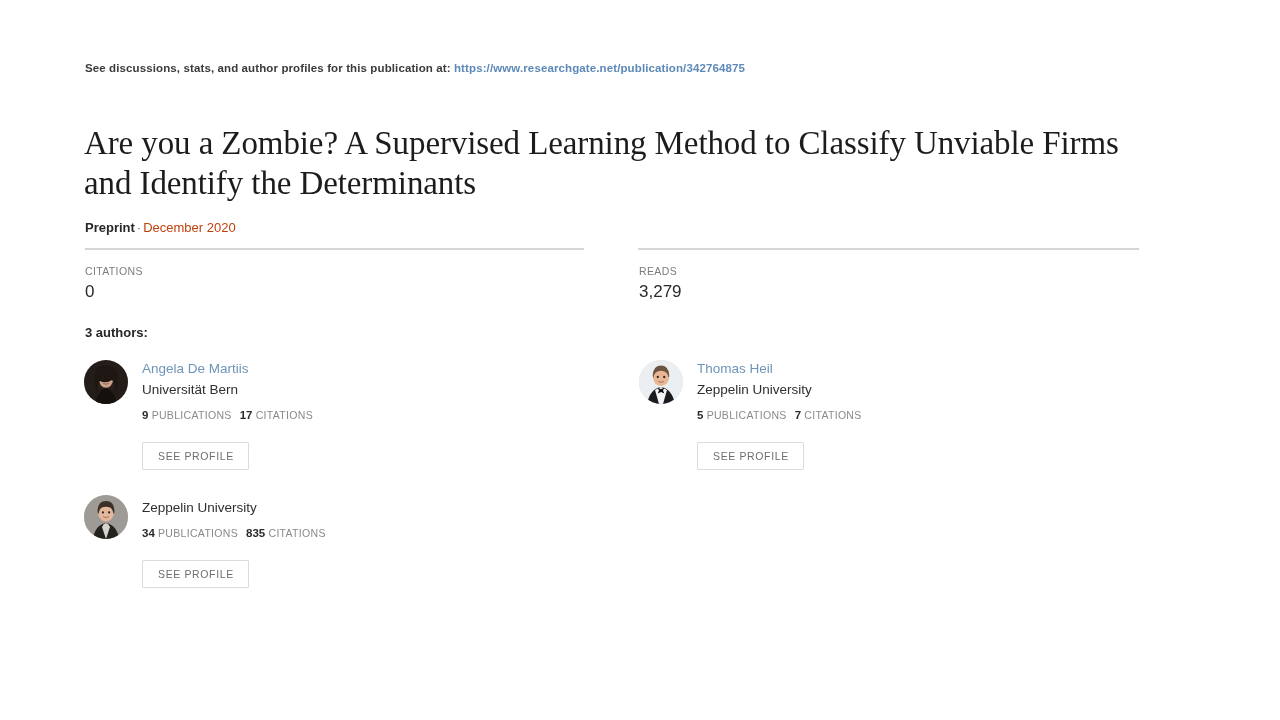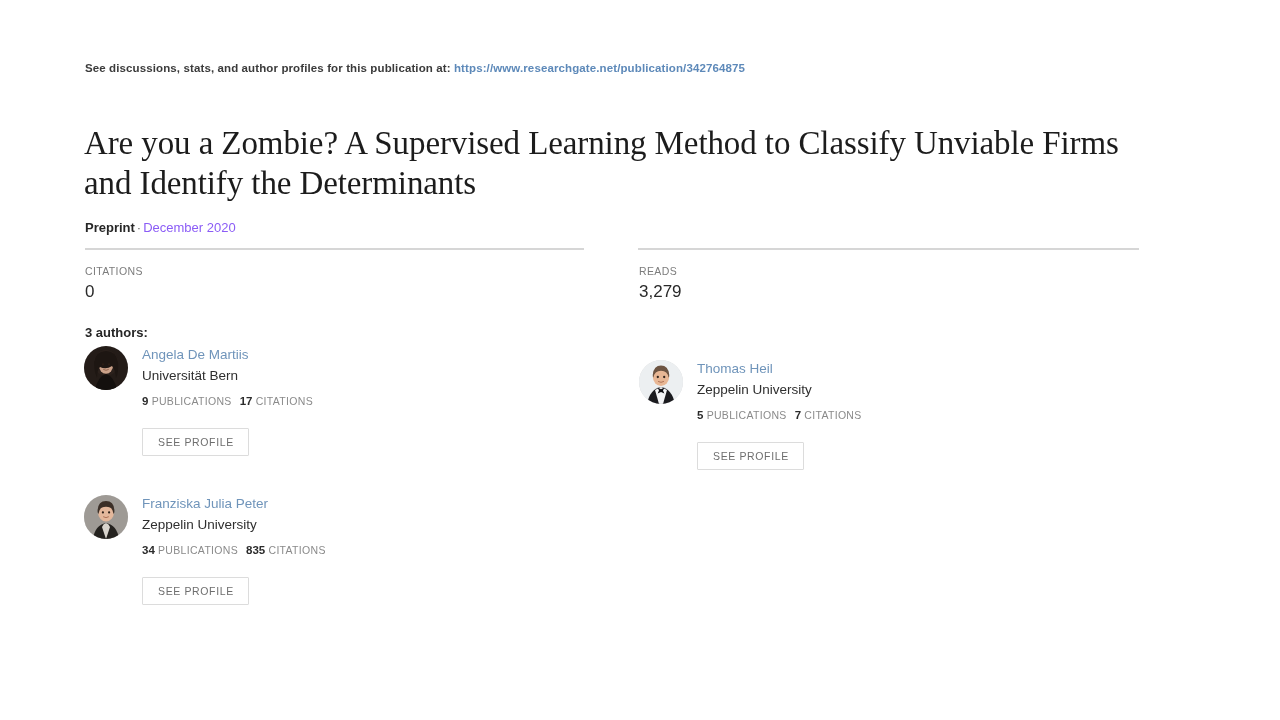--- a/index.html
+++ b/index.html
@@ -65,21 +65,21 @@
   }
   .meta-line .meta-type {
     font-weight: 700;
     color: #272727;
   }
   .meta-line .meta-sep {
     color: #6b6b6b;
     margin: 0 2px;
   }
   .meta-line .meta-date {
-    color: #8b5cf6;
+    color: #c2410c;
   }
 
   
   .divider {
     position: absolute;
     height: 2px;
     background: #d6d6d6;
     top: 248px;
   }
   .divider.left  { left: 85px;  width: 499px; }
@@ -114,21 +114,21 @@
     font-size: 13px;
     font-weight: 700;
     color: #262626;
     text-align: right;
   }
 
   .author {
     position: absolute;
     width: 460px;
   }
-  .author.a0 { left: 84px;  top: 346px; }
+  .author.a0 { left: 84px;  top: 360px; }
   .author.a1 { left: 639px; top: 360px; }
   .author.a2 { left: 84px;  top: 495px; }
 
   .avatar {
     position: absolute;
     left: 0;
     top: 0;
     width: 44px;
     height: 44px;
     border-radius: 50%;
@@ -276,21 +276,20 @@
         <path d="M22 28 q-11 2-13 16 h26 q-2-14-13-16z" fill="#24221f"></path>
         <path d="M22 28 q-3 1-4 4 q2 6 4 12 q2-6 4-12 q-1-3-4-4z" fill="#d8d4cd"></path>
         <ellipse cx="22" cy="17" rx="8" ry="9.4" fill="#e3b79b"></ellipse>
         <path d="M13.6 15.5 q0.4-9.5 8.4-9.5 q8 0 8.4 9.5 q0.2 2.4-0.8 3.6 q-0.6-7.4-7.6-7.4 q-7 0-7.6 7.4 q-1-1.2-0.8-3.6z" fill="#3b2f27"></path>
         <circle cx="18.9" cy="17.4" r="1.1" fill="#2d2018"></circle>
         <circle cx="25.1" cy="17.4" r="1.1" fill="#2d2018"></circle>
         <path d="M19.5 21.9 q2.5 1.7 5 0" stroke="#ad7157" stroke-width="1" fill="none" stroke-linecap="round"></path>
       </svg>
     </div>
     <div class="author-body">
-      <a class="author-name" href="#">Franziska Julia Peter</a>
       <div class="author-affil">Zeppelin University</div>
       <div class="author-stats">
         <b>34</b>
         <span>PUBLICATIONS</span><span class="gap"></span><b>835</b>
         <span>CITATIONS</span>
       </div>
       <button class="see-profile">SEE PROFILE</button>
     </div>
   </div>
 

